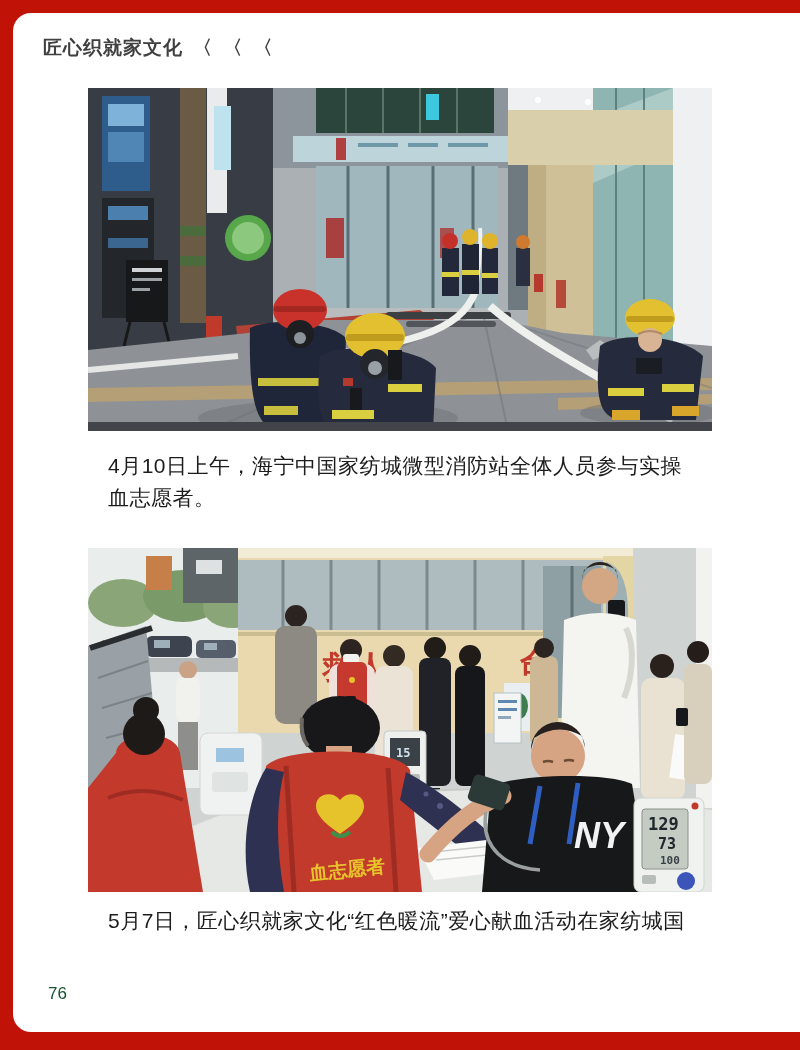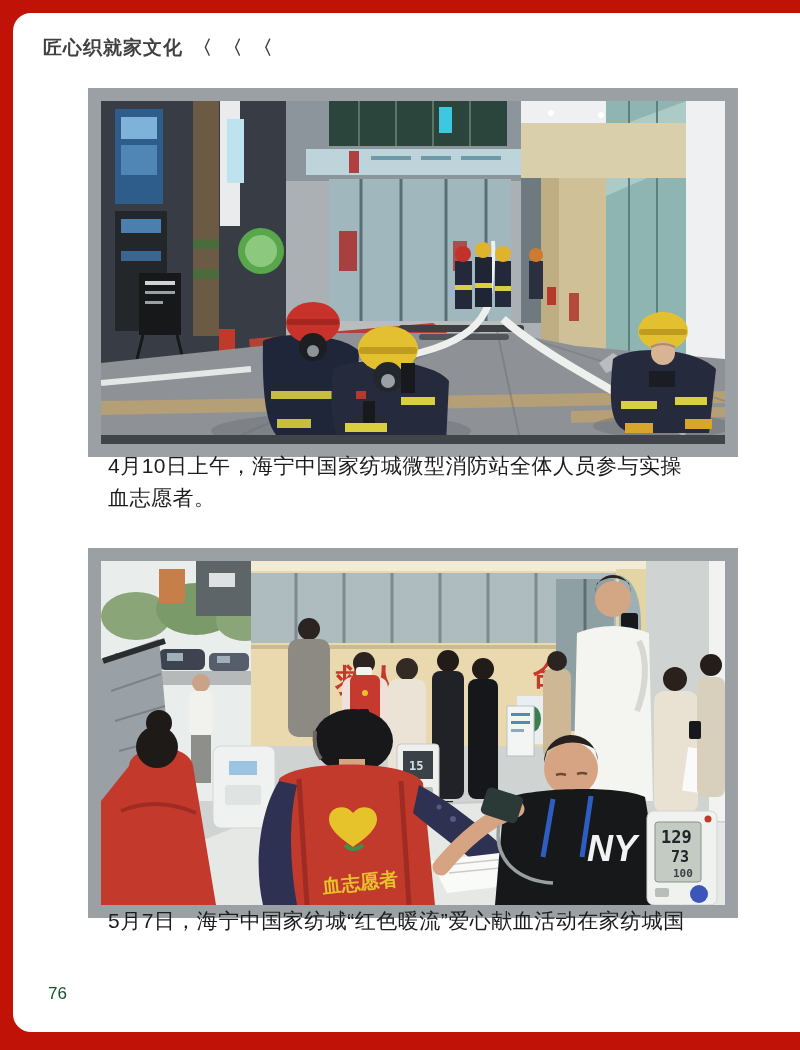--- a/index.html
+++ b/index.html
@@ -11,21 +11,21 @@
   .page{
     position:absolute;left:13px;top:13px;width:787px;height:1019px;
     background:#ffffff;border-radius:18px 0 0 18px;
   }
   .header-title{
     position:absolute;left:30px;top:22px;
     font-size:19px;font-weight:bold;color:#404040;letter-spacing:1px;
     white-space:nowrap;
   }
   .header-title .chevrons{margin-left:10px;letter-spacing:3px;font-weight:bold;}
-  figure{margin:0;padding:13px;}
+  figure{margin:0;padding:0;}
   .photo{
     position:absolute;left:75px;width:624px;overflow:hidden;background:#9aa0a3;
   }
   .photo-1{top:75px;height:343px;}
   .photo-2{top:535px;height:344px;}
   .caption{
     position:absolute;left:75px;width:640px;
     font-size:21px;line-height:32px;color:#1c1c1c;letter-spacing:0.5px;margin-left:20px;
   }
   .caption-1{top:437px;}
@@ -364,17 +364,17 @@
         <text x="560" y="282" font-size="17" font-weight="bold" fill="#20262c" font-family="'DejaVu Sans Mono',monospace">129</text>
         <text x="570" y="301" font-size="15" font-weight="bold" fill="#20262c" font-family="'DejaVu Sans Mono',monospace">73</text>
         <text x="572" y="316" font-size="11" font-weight="bold" fill="#3a4146" font-family="'DejaVu Sans Mono',monospace">100</text>
         <circle cx="598" cy="333" r="9" fill="#3c55b8"></circle>
         <rect x="554" y="327" width="14" height="9" rx="2" fill="#b9bdb9"></rect>
       </g>
     </svg>
   </figure>
 
   <div class="caption caption-2">
-    <div>5月7日，海宁中国家纺城“红色暖流”爱心献血活动在家纺城国</div>
+    <div>5月7日，匠心织就家文化“红色暖流”爱心献血活动在家纺城国</div>
   </div>
 
   <div class="page-number">76</div>
 </div>
 
 </body></html>

